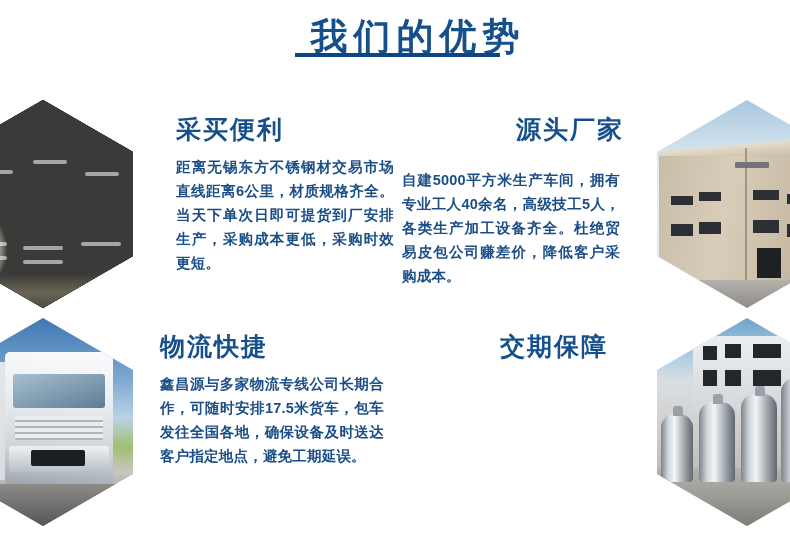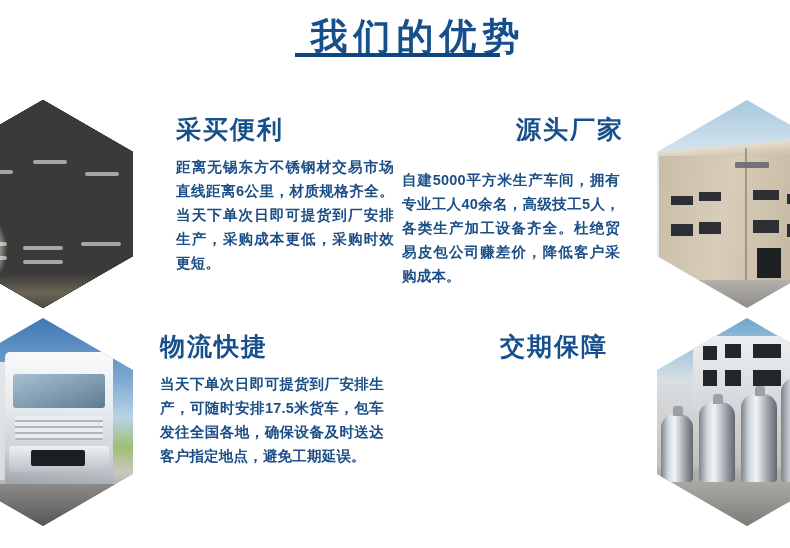--- a/index.html
+++ b/index.html
@@ -330,20 +330,20 @@
     <div class="block-body">距离无锡东方不锈钢材交易市场直线距离6公里，材质规格齐全。当天下单次日即可提货到厂安排生产，采购成本更低，采购时效更短。</div>
   </div>
 
   <div class="block" id="block-2">
     <div class="block-heading">源头厂家</div>
     <div class="block-body">自建5000平方米生产车间，拥有专业工人40余名，高级技工5人，各类生产加工设备齐全。杜绝贸易皮包公司赚差价，降低客户采购成本。</div>
   </div>
 
   <div class="block" id="block-3">
     <div class="block-heading">物流快捷</div>
-    <div class="block-body">当天下单次日即可提货到厂安排生产，可随时安排17.5米货车，包车发往全国各地，确保设备及时送达客户指定地点，避免工期延误。</div>
+    <div class="block-body">鑫昌源与多家物流专线公司长期合作，可随时安排17.5米货车，包车发往全国各地，确保设备及时送达客户指定地点，避免工期延误。</div>
   </div>
 
   <div class="block" id="block-4">
     <div class="block-heading">交期保障</div>
   </div>
 
 </div>
 
 </body></html>

